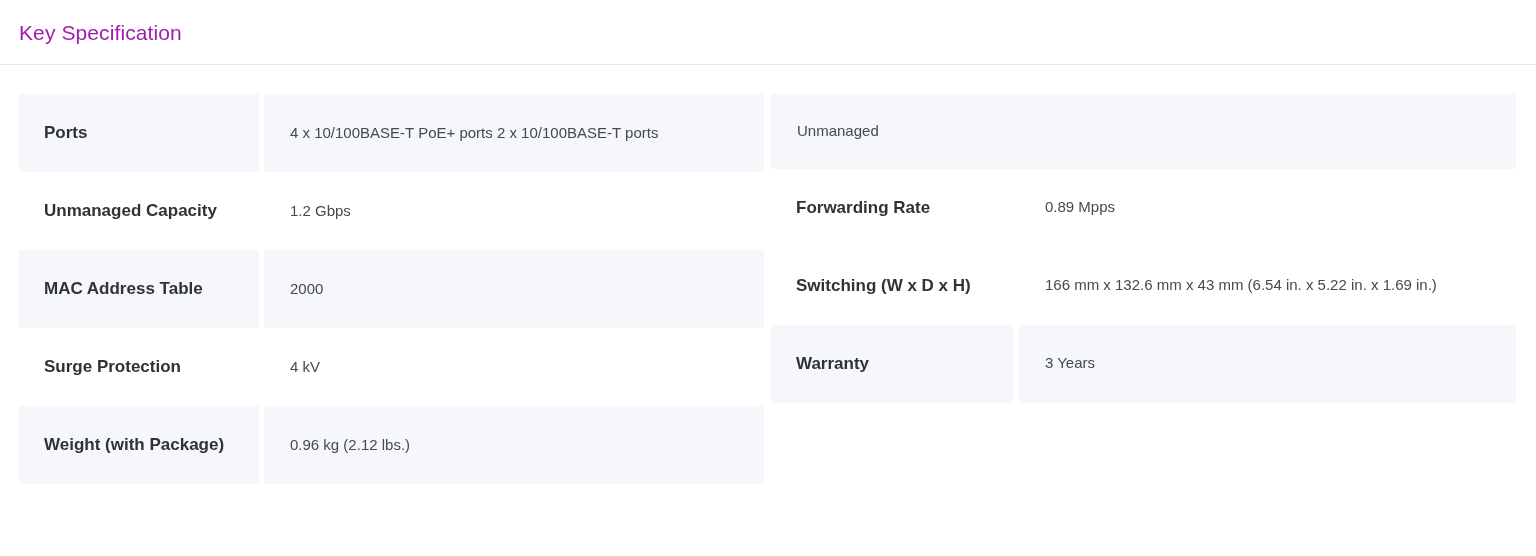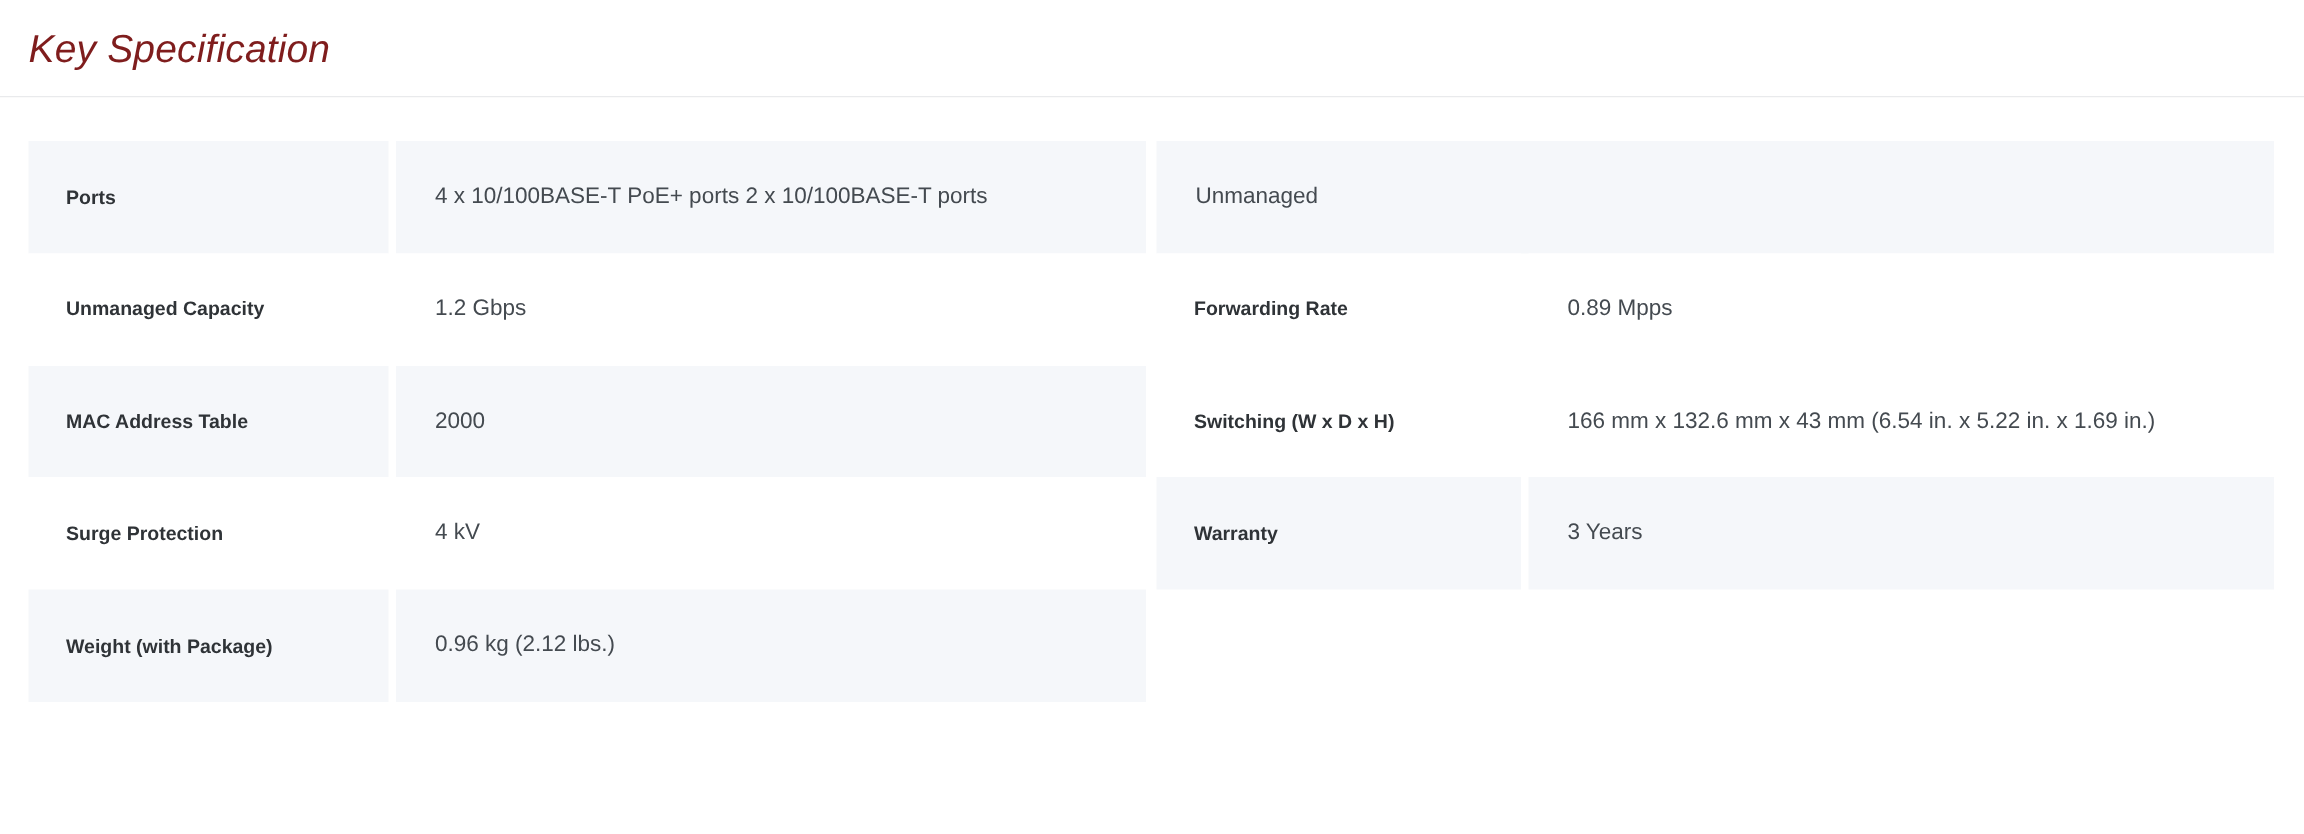--- a/index.html
+++ b/index.html
@@ -27,26 +27,25 @@
   .panel-header {
     height: 65px;
     box-sizing: border-box;
     padding: 0 0 0 19px;
     display: flex;
     align-items: center;
     border-bottom: 1px solid #e9eaec;
     background: #ffffff;
   }
   .panel-title {
-    font-size: 26px;
+    font-size: 21px;
     font-weight: 400;
-    color: #7f1d1d;
+    color: #a21caf;
     letter-spacing: 0.1px;
     line-height: 1;
-    font-style: italic;
   }
 
   
   .panel-body {
     flex: 1 1 auto;
     padding: 29px 20px 0 19px;
     box-sizing: border-box;
     display: flex;
     align-items: flex-start;
     gap: 7px;
@@ -73,21 +72,21 @@
   .spec-row.plain .spec-label,
   .spec-row.plain .spec-value {
     background: #ffffff;
   }
 
   .spec-label {
     width: 240px;
     flex: 0 0 240px;
     box-sizing: border-box;
     padding: 25px 22px 25px 25px;
-    font-size: 13px;
+    font-size: 17px;
     font-weight: 700;
     color: #2f3337;
     line-height: 1.65;
     display: flex;
     align-items: center;
   }
   .spec-value {
     flex: 1 1 auto;
     min-width: 0;
     box-sizing: border-box;

